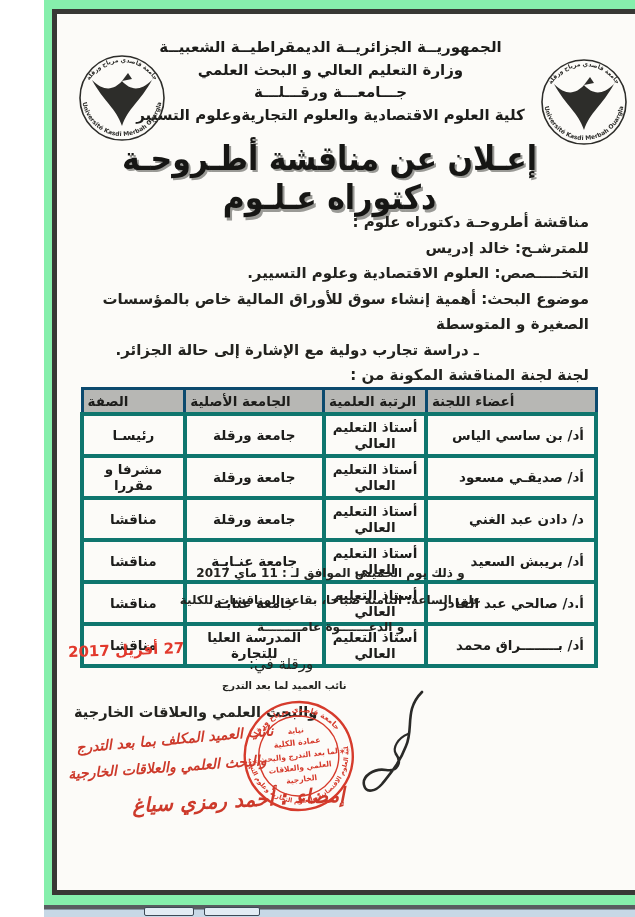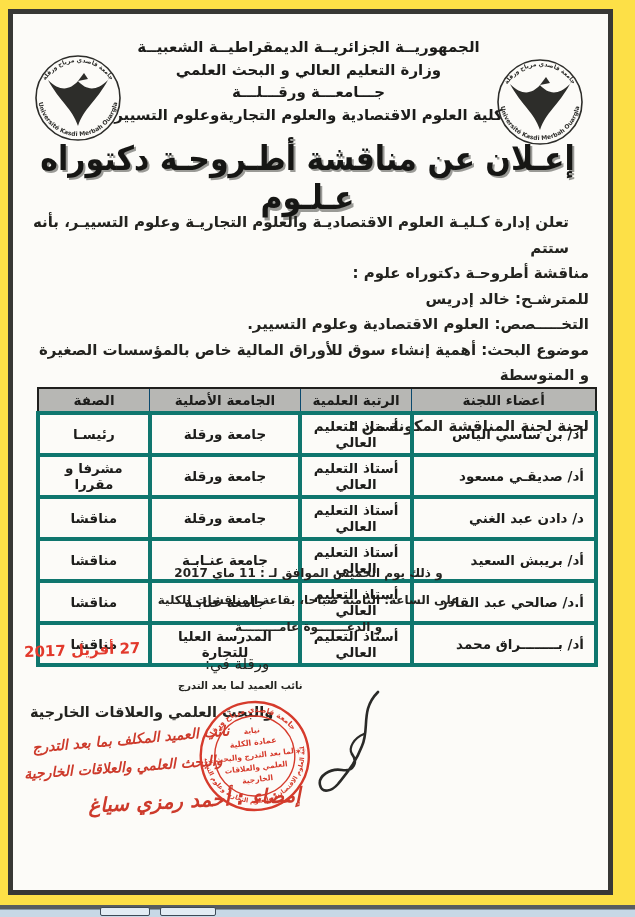--- a/index.html
+++ b/index.html
@@ -1,21 +1,21 @@
 <!DOCTYPE html>
 <html lang="ar"><head>
 <meta charset="utf-8">
 <style>
   html,body{margin:0;padding:0;}
   body{
     width:635px;height:917px;position:relative;overflow:hidden;
     background:#ffffff;
     font-family:"DejaVu Sans", sans-serif;
   }
-  .scan-page{position:absolute;inset:0;background:#fde047;}
+  .scan-page{position:absolute;inset:0;background:#86efac;margin-left:44px;}
   .frame{
     position:absolute;left:8px;top:9px;width:605px;height:886px;
     box-sizing:border-box;border:5px solid #383835;background:#fcfbf8;
   }
   
   .header{position:absolute;top:36px;left:10px;right:28px;text-align:center;color:#1c1c1a;}
   .header div{font-weight:bold;font-size:15px;line-height:22.5px;}
   .header .h3{letter-spacing:1px;}
   
   .logo{position:absolute;width:104px;height:108px;}
@@ -31,21 +31,21 @@
   .body-text{
     position:absolute;top:210px;right:46px;left:28px;direction:rtl;text-align:right;
     font-size:15px;font-weight:bold;color:#23231f;line-height:25.5px;
   }
   .body-text .indent1{padding-right:20px;}
   .body-text .indent2{padding-right:110px;}
   
   .committee{position:absolute;top:387px;right:37px;left:36px;direction:rtl;}
   table{width:100%;border-collapse:collapse;border:2px solid #1f1f1d;
         font-size:13.5px;font-weight:bold;color:#1d1d1b;}
-  th{background:#b7b7b4;border:1px solid #0c4a6e;padding:3px 4px;text-align:center;}
+  th{background:#b7b7b4;border:3px solid #0c4a6e;padding:3px 4px;text-align:left;}
   td{border:4px solid #0f766e;padding:3px 6px;text-align:center;height:20px;}
   td.member{text-align:right;padding-right:10px;}
   
   .schedule{
     position:absolute;top:560px;left:10px;right:28px;text-align:center;direction:rtl;
     font-weight:bold;font-size:12px;color:#23231f;line-height:27px;
   }
   
   .date-stamp{
     position:absolute;left:24px;top:641px;color:#e2392c;direction:rtl;
@@ -113,21 +113,20 @@
       <text class="small-arc"><textPath href="#arcTR" startOffset="50%" text-anchor="middle">جامعة قاصدي مرباح ورقلة</textPath></text>
       <text class="small-arc"><textPath href="#arcBR" startOffset="50%" text-anchor="middle">Université Kasdi Merbah Ouargla</textPath></text>
       <path d="M22,36 C34,58 46,64 52,82 C58,64 70,58 82,36 C70,48 60,46 52,37 C44,46 34,48 22,36 Z" fill="#2d2d2a"></path>
       <path d="M52,37 l6,-8 l4,6 z" fill="#2d2d2a"></path>
     </svg>
   </div>
 
   <div class="deco-title">إعـلان عن مناقشة أطـروحـة دكتوراه عـلـوم</div>
 
   <div class="body-text">
-    <div class="indent1">تعلن إدارة كـليـة العلوم الاقتصاديـة والعلوم التجاريـة وعلوم التسييـر، بأنه ستتم</div>
     <div>مناقشة أطروحـة دكتوراه علوم :</div>
     <div>للمترشـح: خالد إدريس</div>
     <div>التخـــــصص:  العلوم الاقتصادية وعلوم التسيير.</div>
     <div>موضوع البحث:   أهمية إنشاء سوق للأوراق المالية خاص بالمؤسسات الصغيرة و المتوسطة</div>
     <div class="indent2">ـ دراسة تجارب دولية مع الإشارة إلى حالة الجزائر.</div>
     <div>لجنة لجنة المناقشة المكونة من :</div>
   </div>
 
   <div class="committee">
     <table>

